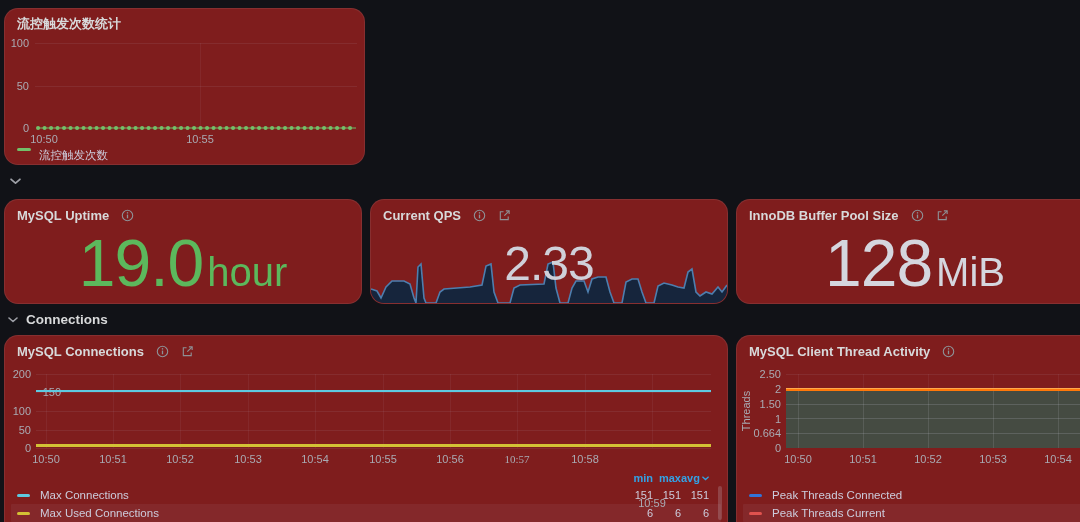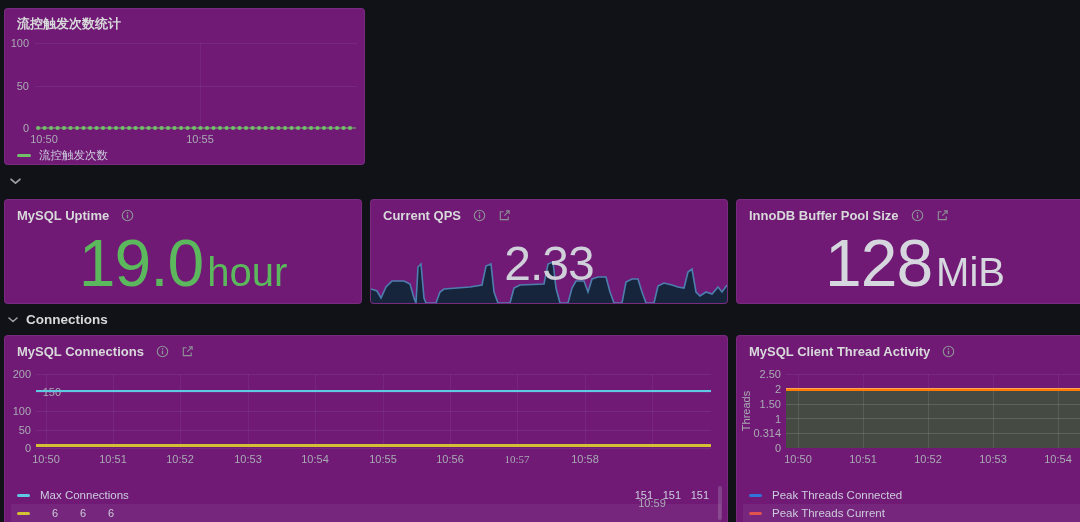--- a/index.html
+++ b/index.html
@@ -3,22 +3,22 @@
 <meta charset="utf-8">
 <style>
   * { box-sizing: border-box; }
   html,body { margin:0; padding:0; }
   body {
     width:1080px; height:522px; overflow:hidden; position:relative;
     background:#111217; color:#d8d9da;
     font-family:"Liberation Sans","DejaVu Sans",sans-serif;
   }
   .panel {
-    position:absolute; background:#701a75;
-    border:1px solid rgba(204,204,220,0.10); border-radius:4px;
+    position:absolute; background:#7f1d1d;
+    border:1px solid rgba(204,204,220,0.10); border-radius:14px;
   }
   .phead {
     position:absolute; top:0; left:0; right:0; height:30px;
     display:flex; align-items:center; gap:12px; padding:0 12px;
   }
   .ptitle { font-size:13px; font-weight:600; color:#d8d9da; white-space:nowrap; }
   .hicon { color:#8e9196; display:flex; align-items:center; }
   .tick { position:absolute; font-size:11px; color:#a9abb3; line-height:12px; }
   .xtick { transform:translateX(-50%); }
   .ytickcol { text-align:right; }
@@ -57,21 +57,21 @@
   <div class="vgrid" style="left:195px;top:34px;height:85px;"></div>
 
   <svg width="324" height="8" style="position:absolute;left:30px;top:115px;">
     <line x1="3" y1="4" x2="321" y2="4" stroke="#73bf69" stroke-width="1"></line>
     <line x1="3" y1="4" x2="321" y2="4" stroke="#73bf69" stroke-width="4" stroke-dasharray="0.1 6.4" stroke-linecap="round"></line>
   </svg>
 
   <span class="tick xtick" style="left:39px;top:124px;">10:50</span>
   <span class="tick xtick" style="left:195px;top:124px;">10:55</span>
 
-  <div style="position:absolute;left:12px;top:139px;display:flex;align-items:center;gap:8px;">
+  <div style="position:absolute;left:12px;top:139px;display:flex;gap:8px;">
     <span class="dash" style="background:#73bf69;width:14px;"></span>
     <span style="font-size:11.5px;color:#ccccdc;">流控触发次数</span>
   </div>
 </div>
 
 <div class="chev" style="position:absolute;left:10px;top:178px;">
   <svg width="11" height="7" viewBox="0 0 10 6">
       <path d="M1 1l4 3.5L9 1" fill="none" stroke="#9fa1a8" stroke-width="1.6" stroke-linecap="round" stroke-linejoin="round"></path>
     </svg>
 </div>
@@ -200,30 +200,41 @@
   <span class="tick xtick" style="left:108px;top:117px;">10:51</span>
   <span class="tick xtick" style="left:175px;top:117px;">10:52</span>
   <span class="tick xtick" style="left:243px;top:117px;">10:53</span>
   <span class="tick xtick" style="left:310px;top:117px;">10:54</span>
   <span class="tick xtick" style="left:378px;top:117px;">10:55</span>
   <span class="tick xtick" style="left:445px;top:117px;">10:56</span>
   <span class="tick xtick" style="left:512px;top:117px;font-family:Liberation Serif, serif;">10:57</span>
   <span class="tick xtick" style="left:580px;top:117px;">10:58</span>
   <span class="tick xtick" style="left:647px;top:117px;margin-top:44px;">10:59</span>
 
+  <div class="lhead" style="top:134px;">
+    <span class="col">min</span>
+    <span class="col">max</span>
+    <span class="col">
+      <span>avg</span>
+      <svg width="8" height="5" viewBox="0 0 10 6">
+          <path d="M1 1l4 3.5L9 1" fill="none" stroke="#33a2e5" stroke-width="1.8" stroke-linecap="round"></path>
+        </svg>
+    </span>
+  </div>
 
   <div class="legendrow" style="top:150px;">
     <span class="dash" style="background:#5ec9e0;"></span>
     <span class="lbl">Max Connections</span>
     <span class="col">151</span>
     <span class="col">151</span>
     <span class="col">151</span>
   </div>
   <div class="legendrow hl" style="top:168px;">
     <span class="dash" style="background:#d3c135;"></span>
+    <span class="lbl">Max Used Connections</span>
     <span class="col">6</span>
     <span class="col">6</span>
     <span class="col">6</span>
   </div>
   <div style="position:absolute;right:5px;top:150px;width:4px;height:34px;border-radius:2px;background:rgba(204,204,220,0.22);"></div>
 </div>
 
 <div class="panel" style="left:736px;top:335px;width:358px;height:200px;">
   <div class="phead">
     <span class="ptitle">MySQL Client Thread Activity</span>
@@ -235,21 +246,21 @@
         </svg>
     </span>
   </div>
 
   <div class="tick" style="left:-21px;top:69px;width:60px;text-align:center;transform:rotate(-90deg);">Threads</div>
 
   <span class="tick ytickcol" style="left:8px;width:36px;top:32px;">2.50</span>
   <span class="tick ytickcol" style="left:8px;width:36px;top:47px;">2</span>
   <span class="tick ytickcol" style="left:8px;width:36px;top:62px;">1.50</span>
   <span class="tick ytickcol" style="left:8px;width:36px;top:77px;">1</span>
-  <span class="tick ytickcol" style="left:8px;width:36px;top:91px;">0.314</span>
+  <span class="tick ytickcol" style="left:8px;width:36px;top:91px;">0.664</span>
   <span class="tick ytickcol" style="left:8px;width:36px;top:106px;">0</span>
 
   <div class="hgrid" style="left:49px;right:0;top:38px;"></div>
   <div class="vgrid" style="left:61px;top:38px;height:74px;"></div>
   <div class="vgrid" style="left:126px;top:38px;height:74px;"></div>
   <div class="vgrid" style="left:191px;top:38px;height:74px;"></div>
   <div class="vgrid" style="left:256px;top:38px;height:74px;"></div>
   <div class="vgrid" style="left:321px;top:38px;height:74px;"></div>
 
   <div style="position:absolute;left:49px;right:0;top:54px;height:58px;background:#454b42;">

